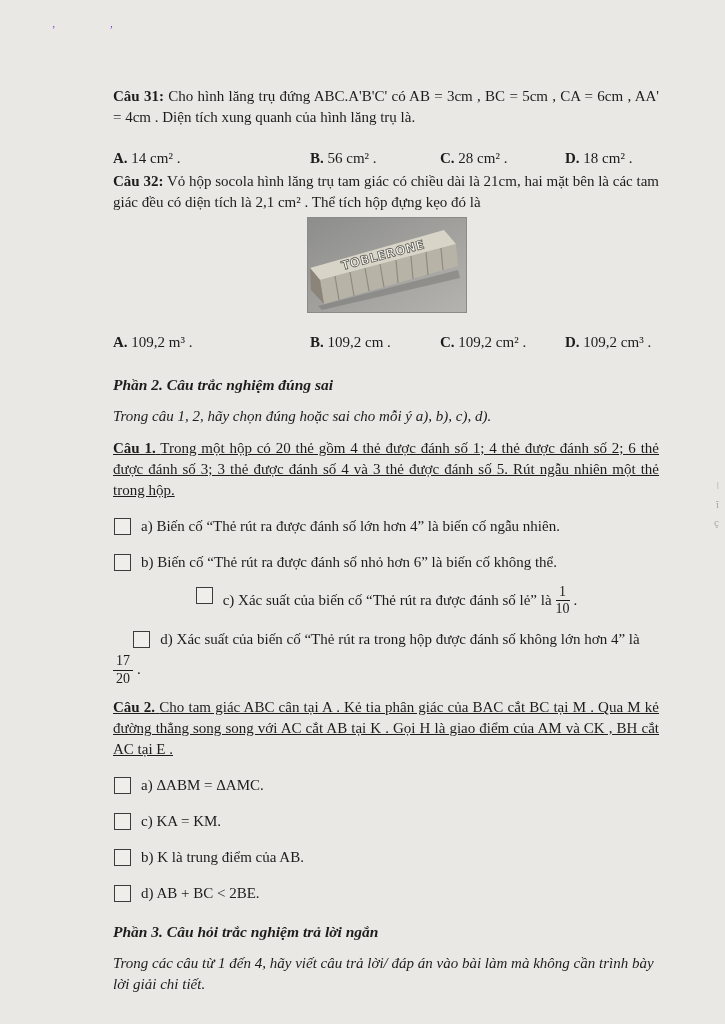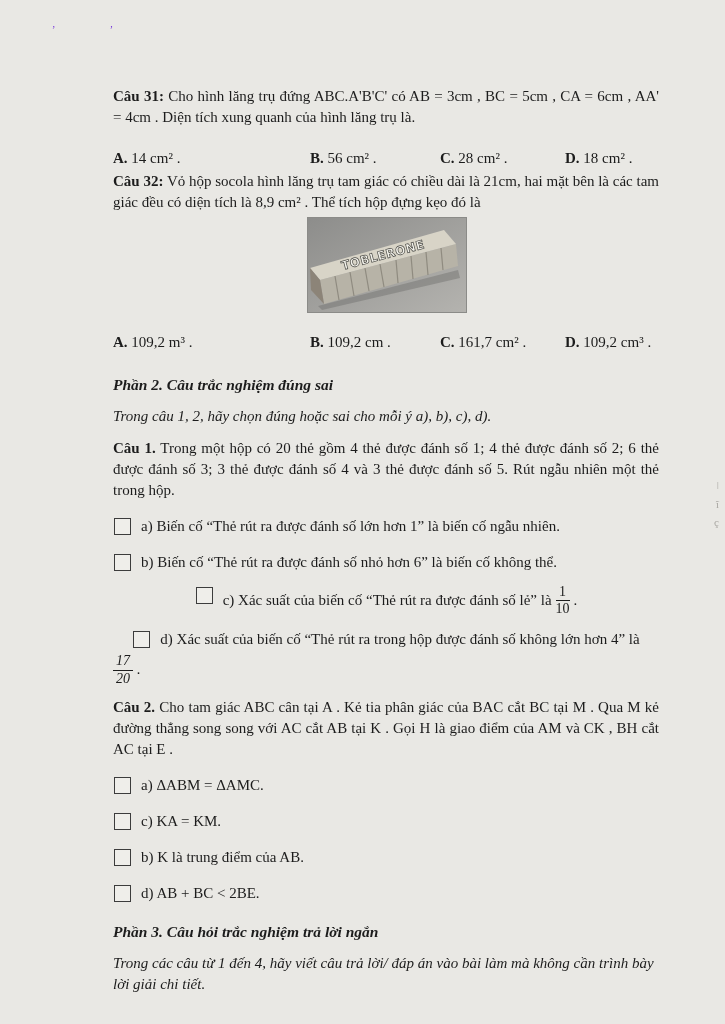--- a/index.html
+++ b/index.html
@@ -25,39 +25,39 @@
   .para { text-align:justify; }
   .qlabel { font-weight:bold; }
   .opts-row { display:flex; margin-top:20px; }
   .opt { white-space:nowrap; }
   .opt b { font-weight:bold; }
   .opt.w1 { width:197px; }
   .opt.w2 { width:130px; }
   .opt.w3 { width:125px; }
   .part-heading { font-weight:bold; font-style:italic; font-size:15.5px; margin-top:21px; }
   .note { font-style:italic; margin-top:10px; }
-  .qpara { margin-top:11px; text-align:justify; }
+  .qpara { margin-top:11px; text-align:justify;text-decoration:underline; }
   .tf-item { display:flex; align-items:flex-start; margin-top:15px; }
   .tf-item.tight { margin-top:12px;justify-content:center; }
   .checkbox {
     width:17px; height:17px;
     border:1.3px solid #3c3c3c;
     background:#efeeea;
     flex:none;
     margin:2px 10px 0 1px;
     cursor:pointer;
   }
   .tf-text { text-align:left; }
   .frac {
     display:inline-block; vertical-align:middle;
     text-align:center; line-height:1.05; margin:0 4px;
   }
   .frac .num { display:block; padding:0 3px 1px; border-bottom:1px solid #1c1c1c; font-size:14px; }
   .frac .den { display:block; padding-top:1px; font-size:14px; }
-  .frac-line { margin-top:4px;font-style:italic; }
+  .frac-line { margin-top:4px; }
   .photo {
     width:158px; height:94px;
     margin:5px 0 3px 195px;
     background:#9a9a97;
     box-shadow:0 0 0 1px #8b8b88;
   }
   .artifact-topleft {
     position:absolute; left:52px; top:24px;
     color:#6d28d9; font-size:10px; letter-spacing:26px;
   }
@@ -80,21 +80,21 @@
   <div class="content">
 
     <p class="para"><span class="qlabel">Câu 31:</span> <span>Cho hình lăng trụ đứng ABC.A'B'C' có AB = 3cm , BC = 5cm , CA = 6cm , AA' = 4cm . Diện tích xung quanh của hình lăng trụ là.</span></p>
     <div class="opts-row">
       <span class="opt w1"><b>A.</b> <span>14 cm² .</span></span>
       <span class="opt w2"><b>B.</b> <span>56 cm² .</span></span>
       <span class="opt w3"><b>C.</b> <span>28 cm² .</span></span>
       <span class="opt"><b>D.</b> <span>18 cm² .</span></span>
     </div>
 
-    <p class="para" style="margin-top:2px"><span class="qlabel">Câu 32:</span> <span>Vỏ hộp socola hình lăng trụ tam giác có chiều dài là 21cm, hai mặt bên là các tam giác đều có diện tích là 8,9 cm² . Thể tích hộp đựng kẹo đó là</span></p>
+    <p class="para" style="margin-top:2px"><span class="qlabel">Câu 32:</span> <span>Vỏ hộp socola hình lăng trụ tam giác có chiều dài là 21cm, hai mặt bên là các tam giác đều có diện tích là 2,1 cm² . Thể tích hộp đựng kẹo đó là</span></p>
 
     <div class="photo">
       <svg width="158" height="94" viewBox="0 0 158 94">
         <defs>
           <linearGradient id="pbg" x1="0" y1="0" x2="1" y2="1">
             <stop offset="0" stop-color="#8d8d8b"></stop>
             <stop offset="1" stop-color="#b4b3af"></stop>
           </linearGradient>
         </defs>
         <rect width="158" height="94" fill="url(#pbg)"></rect>
@@ -112,32 +112,32 @@
           <line x1="118" y1="34" x2="120" y2="57"></line>
           <line x1="133" y1="30" x2="135" y2="52"></line>
         </g>
         <text x="76" y="41" transform="rotate(-15 76 41)" text-anchor="middle" font-family="DejaVu Sans, sans-serif" font-size="12" font-weight="bold" fill="#f2f1ea" stroke="#4a4a46" stroke-width="0.7" letter-spacing="0.5">TOBLERONE</text>
       </svg>
     </div>
 
     <div class="opts-row">
       <span class="opt w1"><b>A.</b> <span>109,2 m³ .</span></span>
       <span class="opt w2"><b>B.</b> <span>109,2 cm .</span></span>
-      <span class="opt w3"><b>C.</b> <span>161,7 cm² .</span></span>
+      <span class="opt w3"><b>C.</b> <span>109,2 cm² .</span></span>
       <span class="opt"><b>D.</b> <span>109,2 cm³ .</span></span>
     </div>
 
     <h3 class="part-heading">Phần 2. Câu trắc nghiệm đúng sai</h3>
     <p class="note">Trong câu 1, 2, hãy chọn đúng hoặc sai cho mỗi ý a), b), c), d).</p>
 
     <p class="qpara"><span class="qlabel">Câu 1.</span> <span>Trong một hộp có 20 thẻ gồm 4 thẻ được đánh số 1; 4 thẻ được đánh số 2; 6 thẻ được đánh số 3; 3 thẻ được đánh số 4 và 3 thẻ được đánh số 5. Rút ngẫu nhiên một thẻ trong hộp.</span></p>
 
     <div class="tf-item">
       <span class="checkbox"></span>
-      <span class="tf-text"><span>a)</span> <span>Biến cố “Thẻ rút ra được đánh số lớn hơn 1” là biến cố ngẫu nhiên.</span></span>
+      <span class="tf-text"><span>a)</span> <span>Biến cố “Thẻ rút ra được đánh số lớn hơn 4” là biến cố ngẫu nhiên.</span></span>
     </div>
 
     <div class="tf-item">
       <span class="checkbox"></span>
       <span class="tf-text"><span>b)</span> <span>Biến cố “Thẻ rút ra được đánh số nhỏ hơn 6” là biến cố không thể.</span></span>
     </div>
 
     <div class="tf-item tight">
       <span class="checkbox"></span>
       <span class="tf-text"><span>c)</span> <span>Xác suất của biến cố “Thẻ rút ra được đánh số lẻ” là</span><span class="frac"><span class="num">1</span><span class="den">10</span></span><span>.</span></span>

